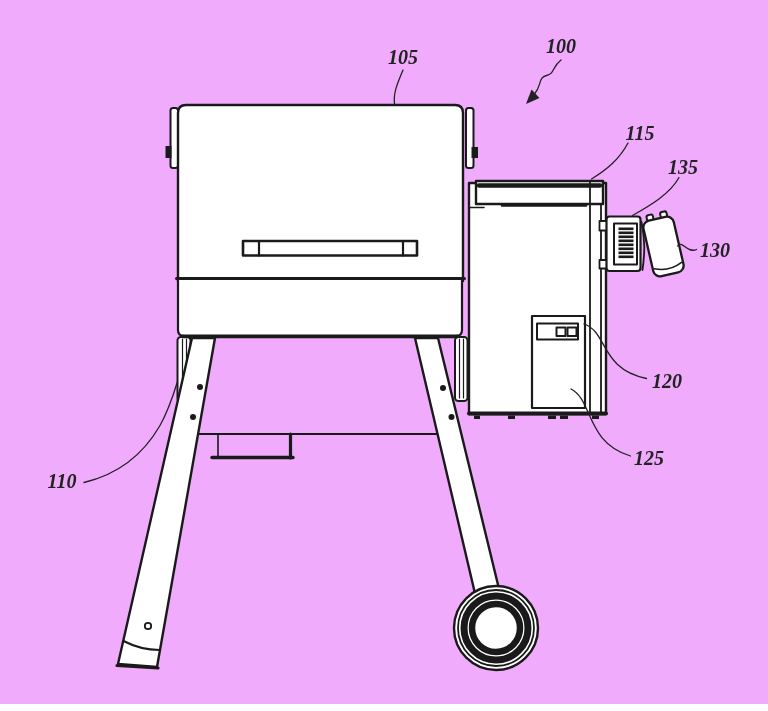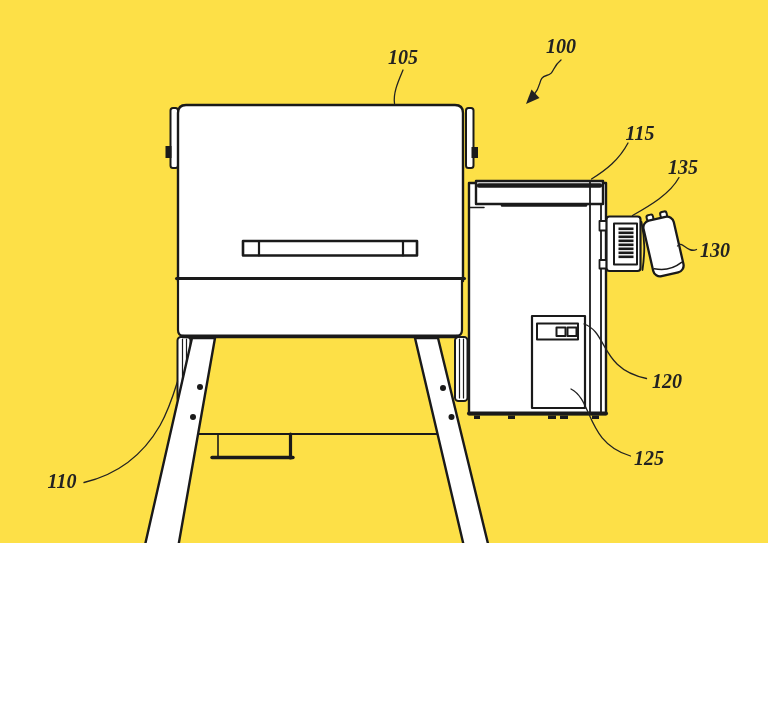--- a/index.html
+++ b/index.html
@@ -1,16 +1,16 @@
 <!DOCTYPE html>
 <html><head>
 <meta charset="utf-8">
 <style>
   html,body{margin:0;padding:0;background:#ffffff;}
-  .stage{position:relative;width:768px;height:543px;background:#fde047;overflow:hidden;}
+  .stage{position:relative;width:768px;height:704px;background:#f0abfc;overflow:hidden;}
   svg{display:block;width:768px;height:711px;}
   .lbl{
     font-family:"Liberation Serif", "DejaVu Serif", serif;
     font-style:italic;
     font-weight:bold;
     font-size:20px;
     fill:#222222;
     text-anchor:middle;
   }
 </style>

